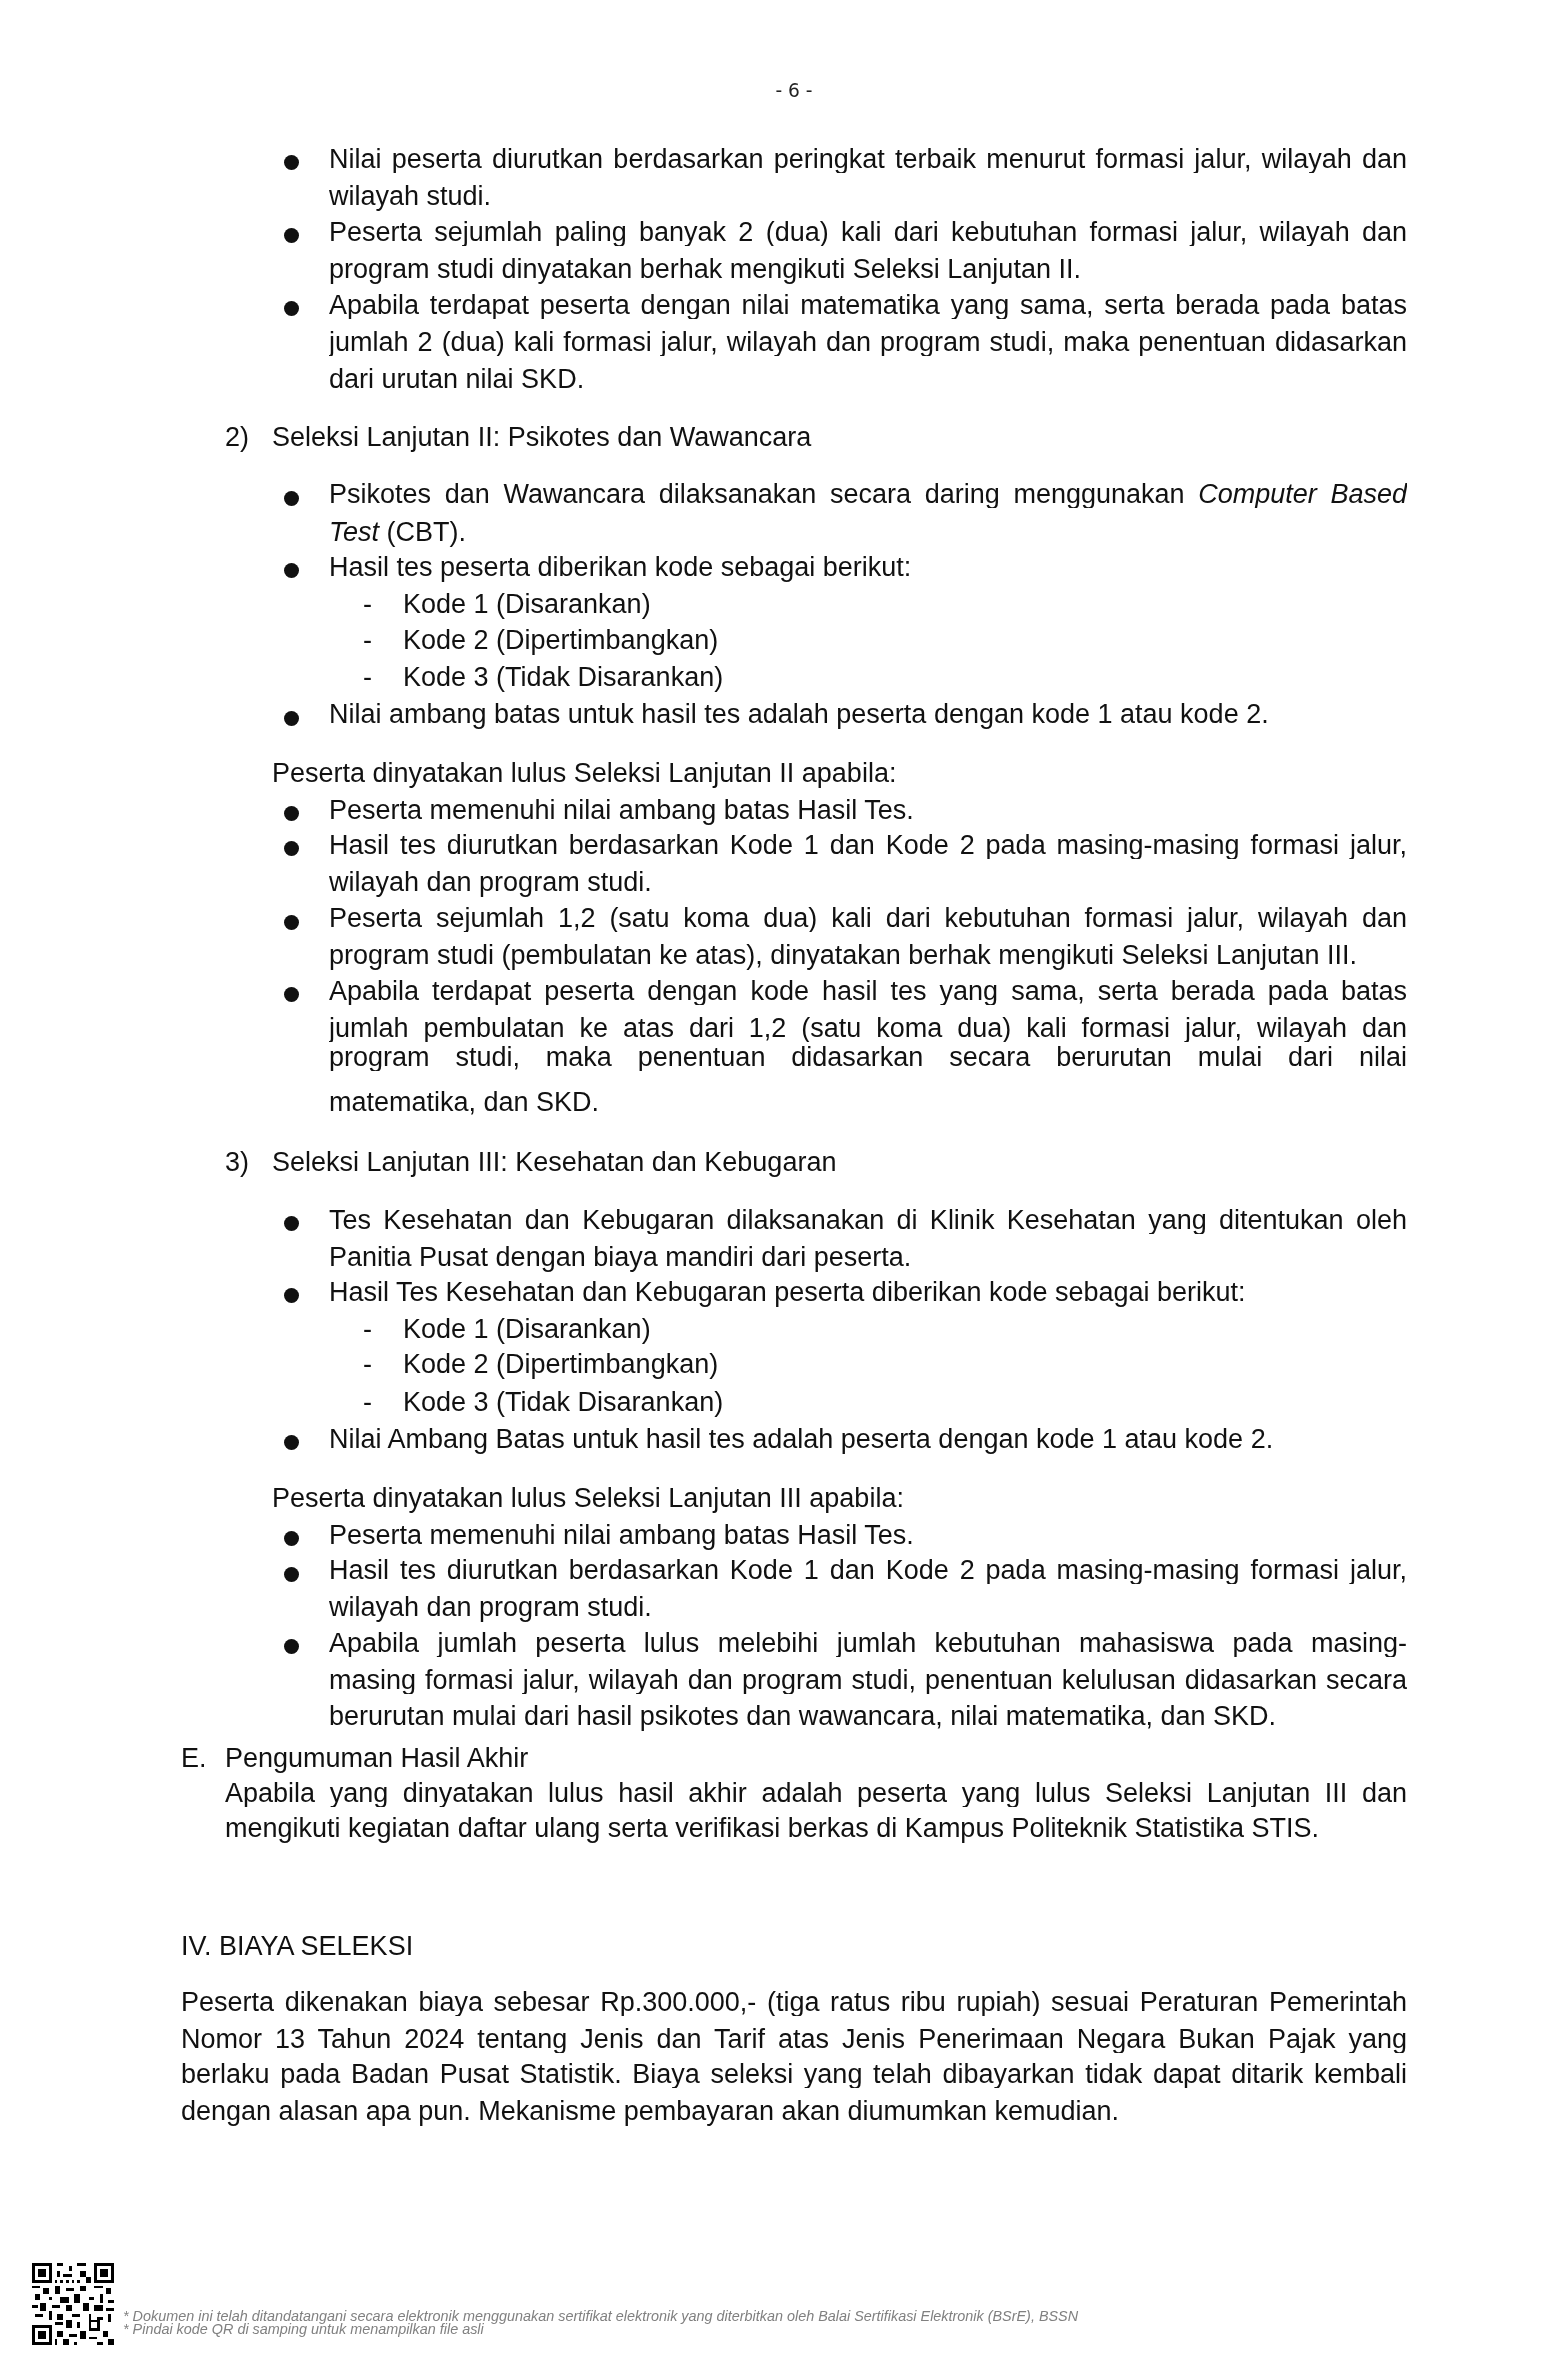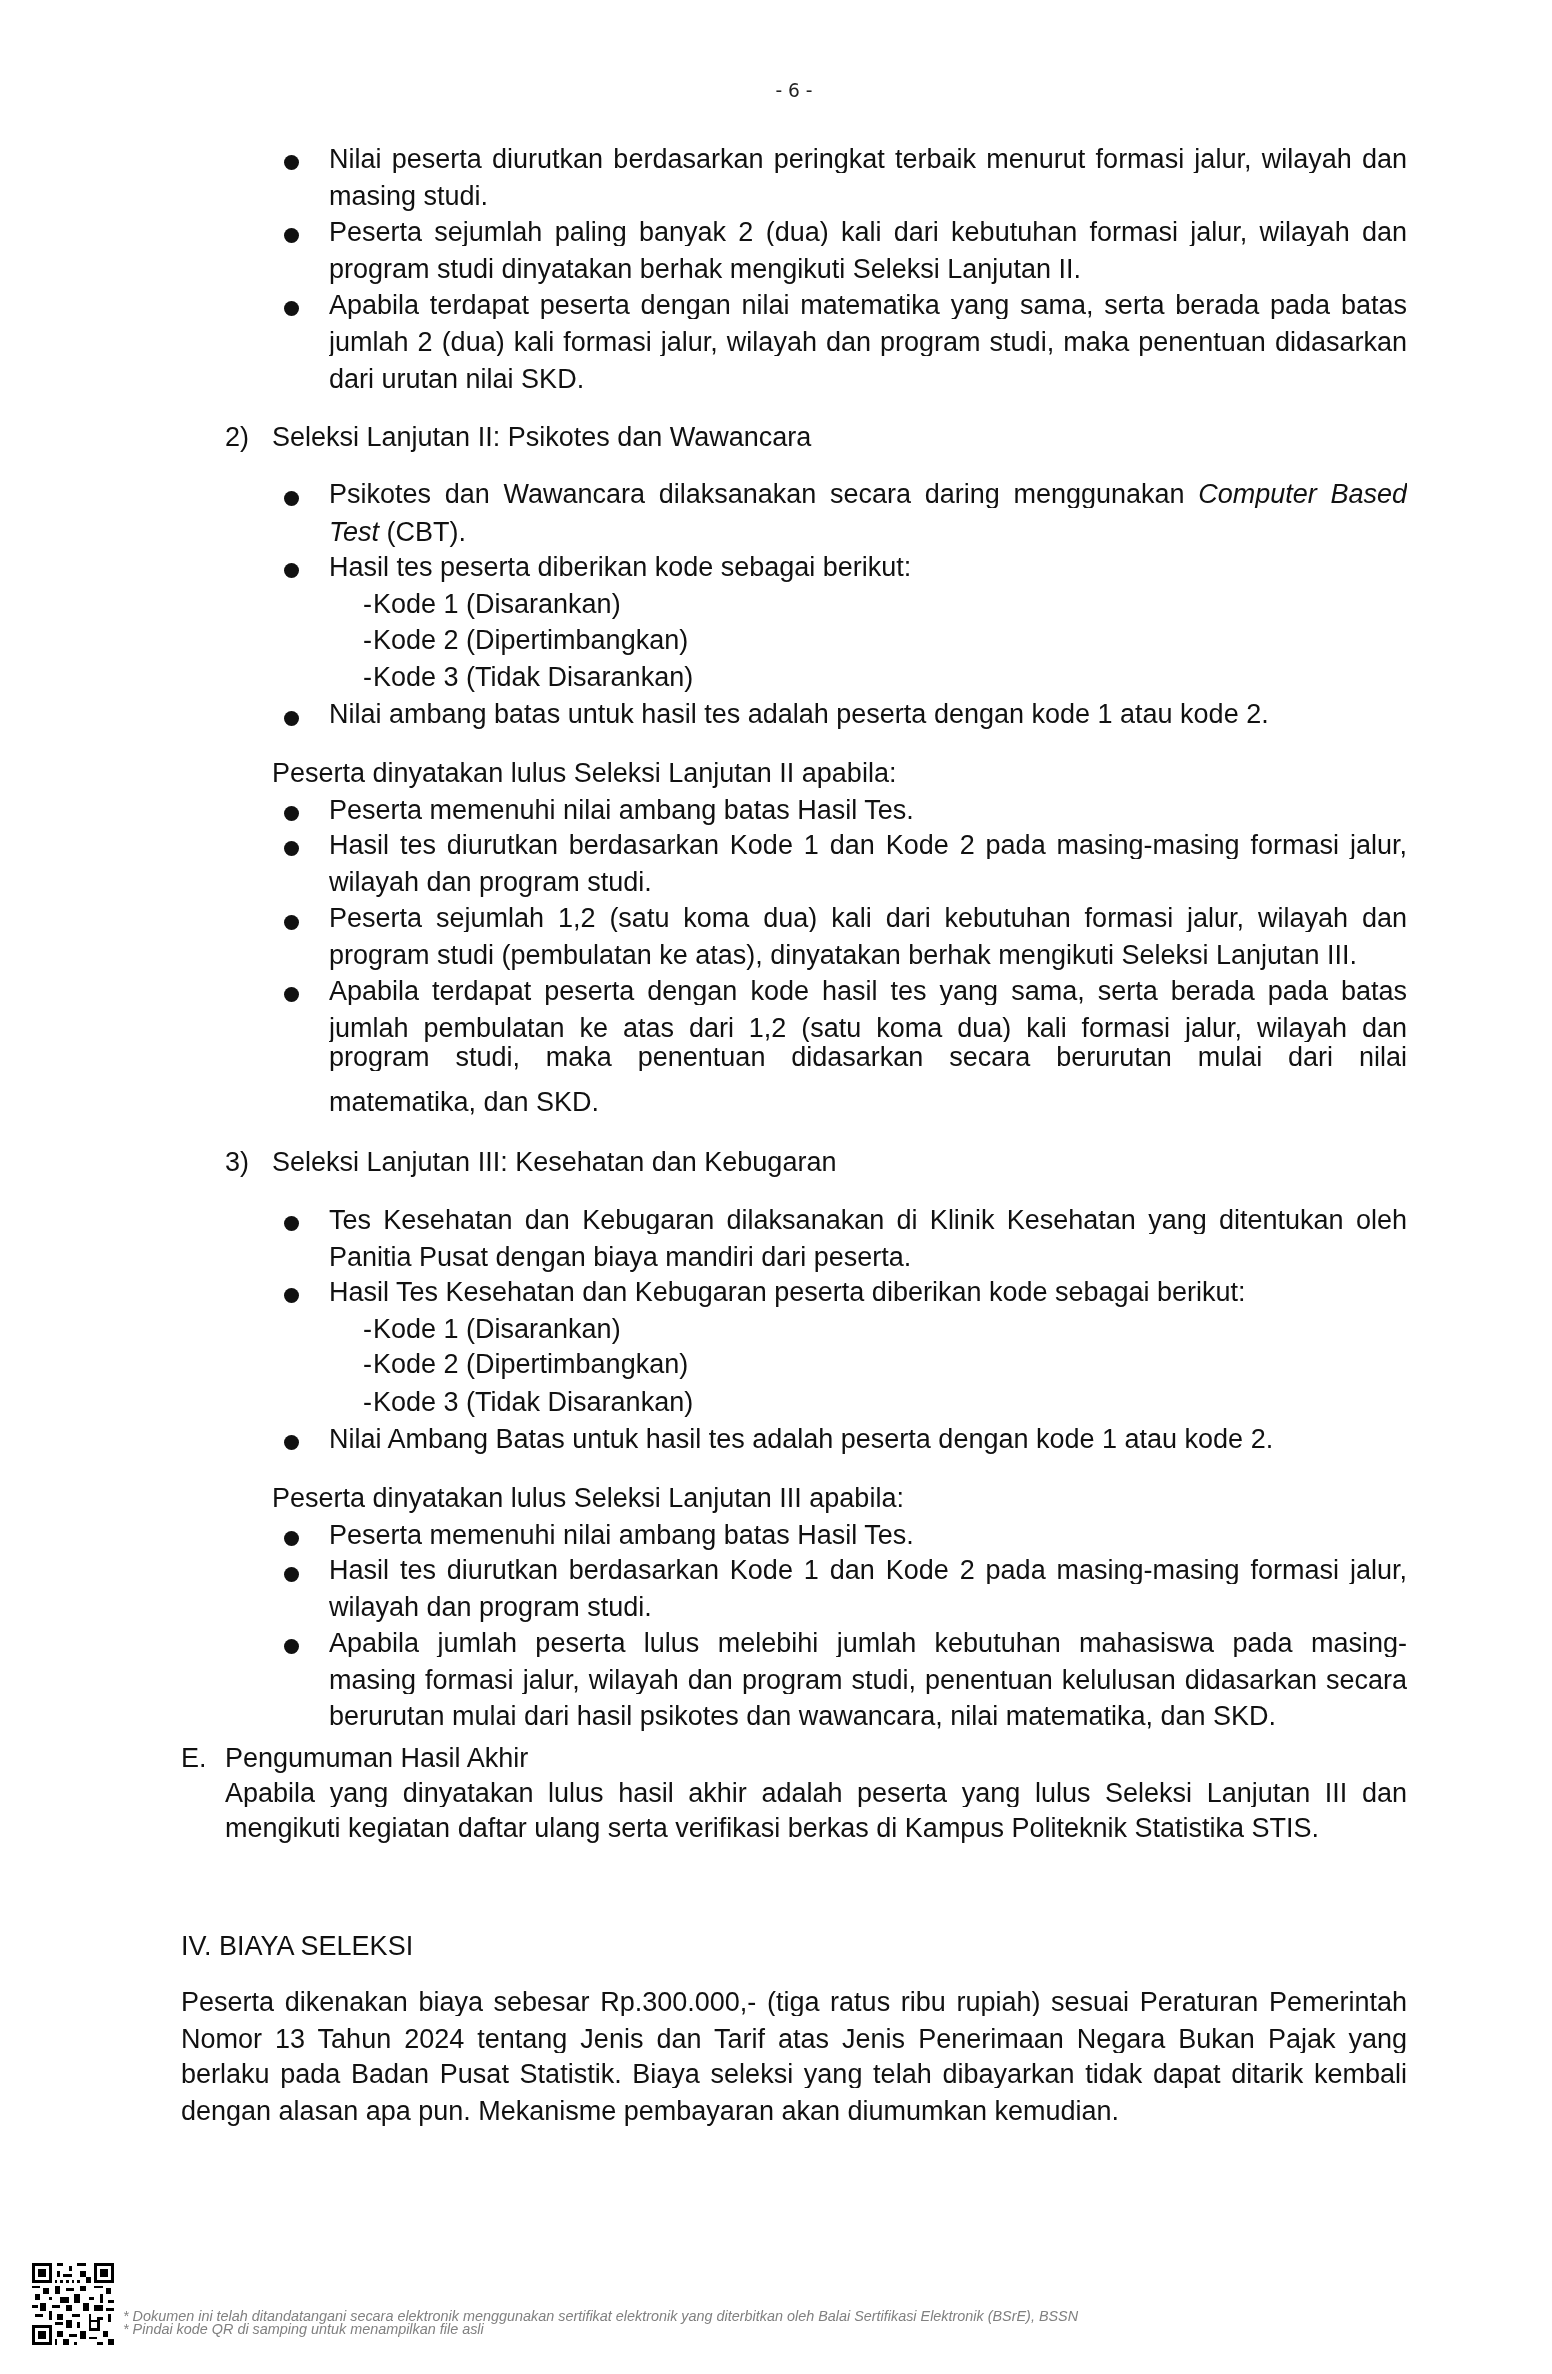--- a/index.html
+++ b/index.html
@@ -7,40 +7,40 @@
          font-family:"Liberation Sans", sans-serif; color:#111; }
   .pg { position:absolute; left:0; top:0; width:1553px; height:2375px; background:#fff; }
   .ln { position:absolute; font-size:27px; line-height:27px; white-space:nowrap; }
   .j  { text-align:justify; text-align-last:justify; white-space:normal; height:27px; overflow:hidden; }
   .w1 { left:329px; width:1078px; }
   .w0 { left:272px; width:1135px; }
   .wE { left:225px; width:1182px; }
   .wIV{ left:181px; width:1226px; }
   .bul { position:absolute; left:284px; width:15px; height:15px; border-radius:50%; background:#111; }
   .dash { position:absolute; left:363px; font-size:27px; line-height:27px; }
-  .kode { left:373px;text-align:right; }
+  .kode { left:403px;text-align:right; }
   .num { position:absolute; font-size:27px; line-height:27px; }
   .pgnum { position:absolute; left:0; width:1588px; text-align:center; top:80px;
            font-family:"DejaVu Sans", sans-serif; font-size:18.6px; color:#222; }
   .bold { font-weight:normal; }
   .foot { position:absolute; left:123px; font-style:italic; color:#808080; font-size:14.4px; line-height:15px; white-space:nowrap; }
   .qr { position:absolute; left:32px; top:2263px; width:82px; height:82px; }
   i.em { font-style:italic; }
 </style>
 </head>
 <body>
 
 <div class="pg">
 
   <div class="pgnum">- 6 -</div>
 
   <div>
     <span class="bul" style="top:155px"></span>
     <div class="ln j w1" style="top:146px">Nilai peserta diurutkan berdasarkan peringkat terbaik menurut formasi jalur, wilayah dan</div>
-    <div class="ln w1" style="top:183px">masing studi.</div>
+    <div class="ln w1" style="top:183px">wilayah studi.</div>
 
     <span class="bul" style="top:228px"></span>
     <div class="ln j w1" style="top:219px">Peserta sejumlah paling banyak 2 (dua) kali dari kebutuhan formasi jalur, wilayah dan</div>
     <div class="ln w1" style="top:256px">program studi dinyatakan berhak mengikuti Seleksi Lanjutan II.</div>
 
     <span class="bul" style="top:301px"></span>
     <div class="ln j w1" style="top:292px">Apabila terdapat peserta dengan nilai matematika yang sama, serta berada pada batas</div>
     <div class="ln j w1" style="top:329px">jumlah 2 (dua) kali formasi jalur, wilayah dan program studi, maka penentuan didasarkan</div>
     <div class="ln w1" style="top:366px">dari urutan nilai SKD.</div>
   </div>

